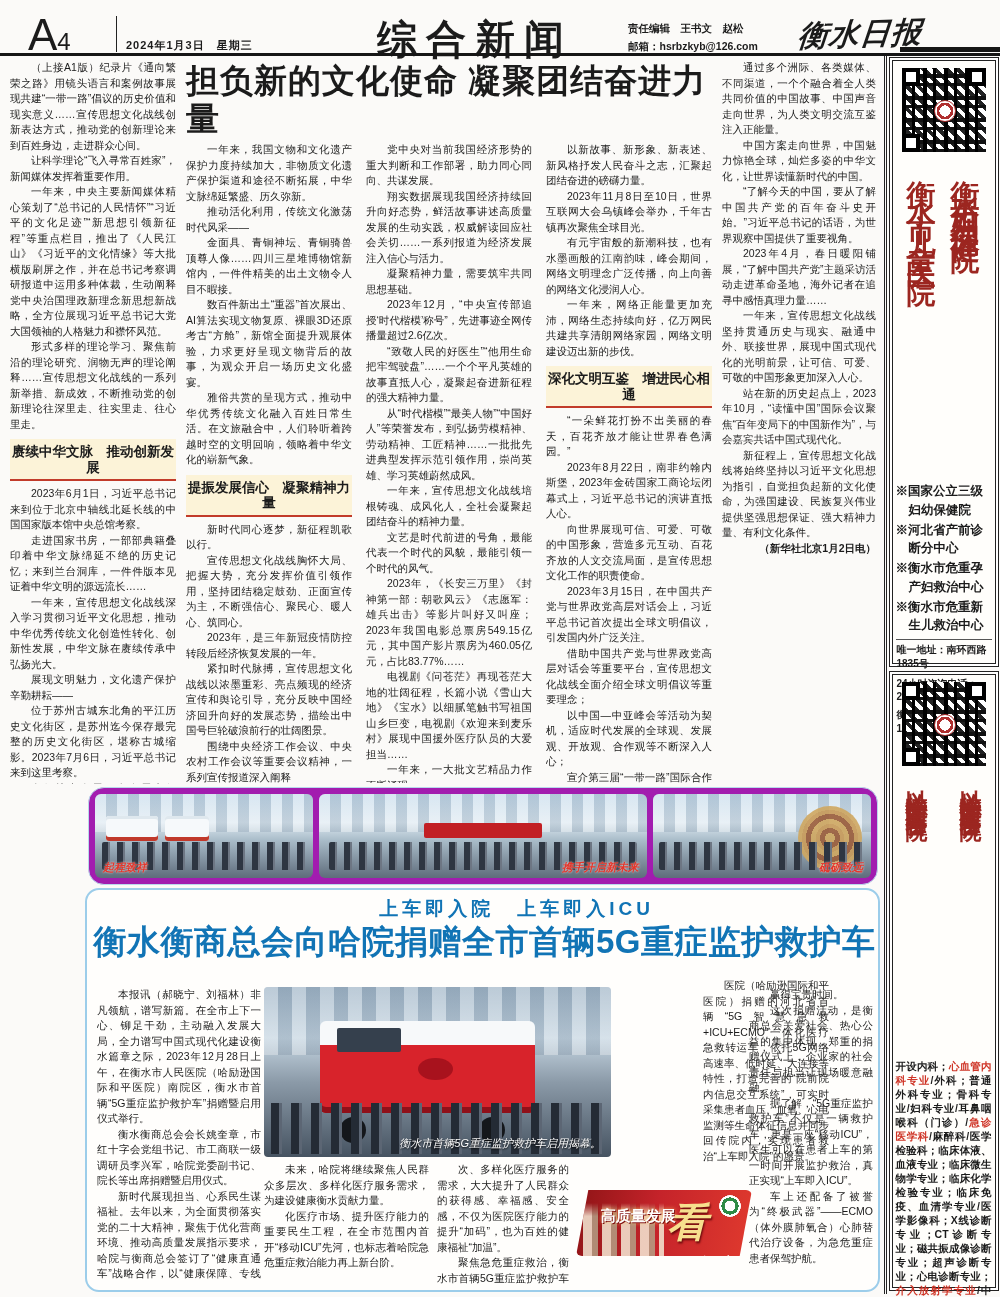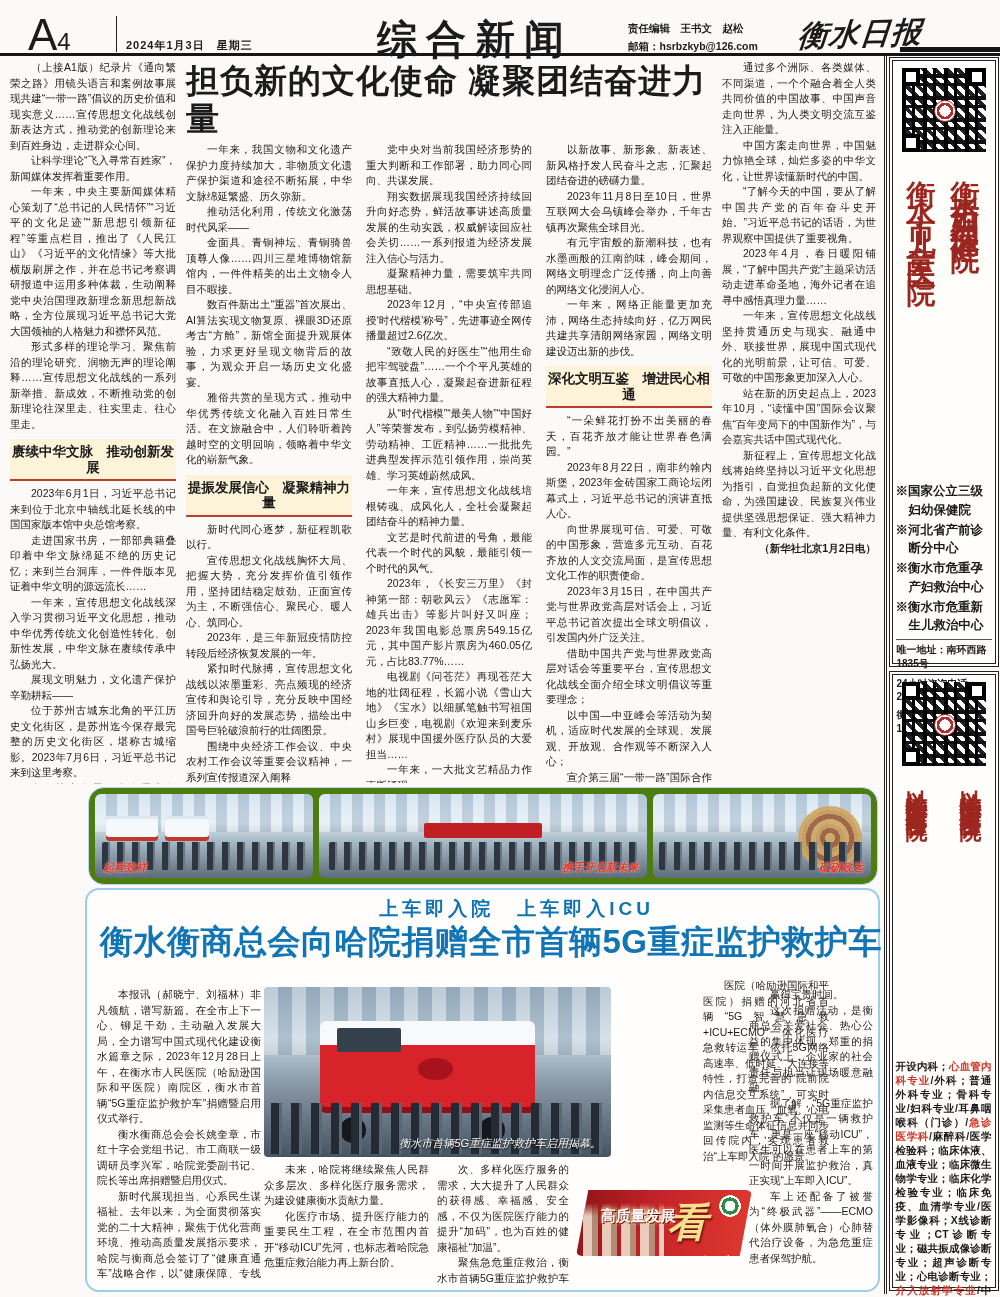--- a/index.html
+++ b/index.html
@@ -23,21 +23,21 @@
   .col .para{margin:0;text-indent:2em;}
   .c0{left:10px;top:60px;width:166px;height:724px;}
   .c1{left:186px;top:142px;width:166px;height:641px;}
   .c2{left:366px;top:142px;width:166px;height:641px;}
   .c3{left:546px;top:142px;width:166px;height:641px;}
   .c4{left:722px;top:60px;width:154px;height:724px;}
   .subhead{background:#fcf3d8;border-bottom:2px solid #c23b2a;text-align:center;font-weight:900;
            font-size:13.5px;padding:5px 0 4px;margin:7px 0 5px;text-indent:0;}
   .credit{text-align:right;font-weight:bold;margin-top:4px;}
   
-  .montage{left:88px;top:787px;width:790px;height:98px;background:#4d7c0f;border:1px solid #b9d8ec;
+  .montage{left:88px;top:787px;width:790px;height:98px;background:#a21caf;border:1px solid #b9d8ec;
            border-radius:16px;display:flex;gap:6px;padding:6px;box-sizing:border-box;}
   .photo{position:relative;flex:1;border-radius:6px;overflow:hidden;
          background:linear-gradient(180deg,#c3d9ea 0%,#dde9f1 34%,#a9bcc9 55%,#5e6c7b 100%);}
   .photo.wide{flex:1.5;}
   .photo::before{content:"";position:absolute;left:0;right:0;top:0;height:45%;
          background:repeating-linear-gradient(90deg,rgba(255,255,255,.35) 0 11px,rgba(120,140,160,.25) 11px 22px);}
   .crowd{position:absolute;left:3%;right:3%;bottom:9%;height:34%;border-radius:2px;
          background:repeating-linear-gradient(90deg,#2e3642 0 6px,#6d7683 6px 8px,rgba(0,0,0,0) 8px 15px);}
   .van{position:absolute;left:5%;top:26%;width:24%;height:30%;background:#f6f9fb;border-radius:3px;
        box-shadow:inset 0 -4px 0 #c0392b, inset 0 3px 0 #dfe8ee;}
@@ -45,21 +45,21 @@
   .redbanner{position:absolute;left:32%;top:34%;width:36%;height:18%;background:#c21f24;border-radius:2px;}
   .emblem{position:absolute;right:4%;top:14%;width:64px;height:64px;border-radius:50%;
           background:repeating-radial-gradient(circle,#cfa760 0 5px,#9a5c39 5px 10px,#c89a58 10px 14px);opacity:.9;}
   .pcap{position:absolute;bottom:3px;right:8px;color:#e4362b;font-size:11px;font-weight:bold;
         font-style:italic;text-shadow:0 0 2px rgba(255,255,255,.8);}
   .pcap.left{right:auto;left:8px;}
   
   .lower{left:85px;top:888px;width:795px;height:404px;border:2px solid #9ccdea;border-radius:14px;
          background:#fffefc;box-sizing:border-box;}
   .kicker{left:0;top:6px;width:795px;text-align:center;color:#1174b5;font-size:19px;font-weight:900;letter-spacing:4px;margin-left:32px;}
-  .head2{left:0;top:30px;width:795px;text-align:right;color:#1174b5;font-size:33px;font-weight:900;letter-spacing:0.5px;}
+  .head2{left:0;top:30px;width:795px;text-align:center;color:#1174b5;font-size:33px;font-weight:900;letter-spacing:0.5px;}
   .lA{left:10px;top:97px;width:164px;height:294px;}
   .lB{left:616px;top:88px;width:126px;height:198px;}
   .lc1{left:177px;top:272px;width:165px;height:122px;}
   .lc2{left:350px;top:272px;width:132px;height:122px;}
   .lCmain{left:662px;top:97px;width:124px;height:294px;}
   
   .lphoto{left:177px;top:97px;width:347px;height:170px;border-radius:4px;overflow:hidden;
           background:linear-gradient(180deg,#9fb4c6 0%,#c5d5e1 30%,#8b9aa8 56%,#465361 100%);}
   .lphoto::before{content:"";position:absolute;left:0;right:0;top:0;height:40%;
           background:repeating-linear-gradient(90deg,rgba(255,255,255,.3) 0 14px,rgba(110,130,150,.25) 14px 28px);}

